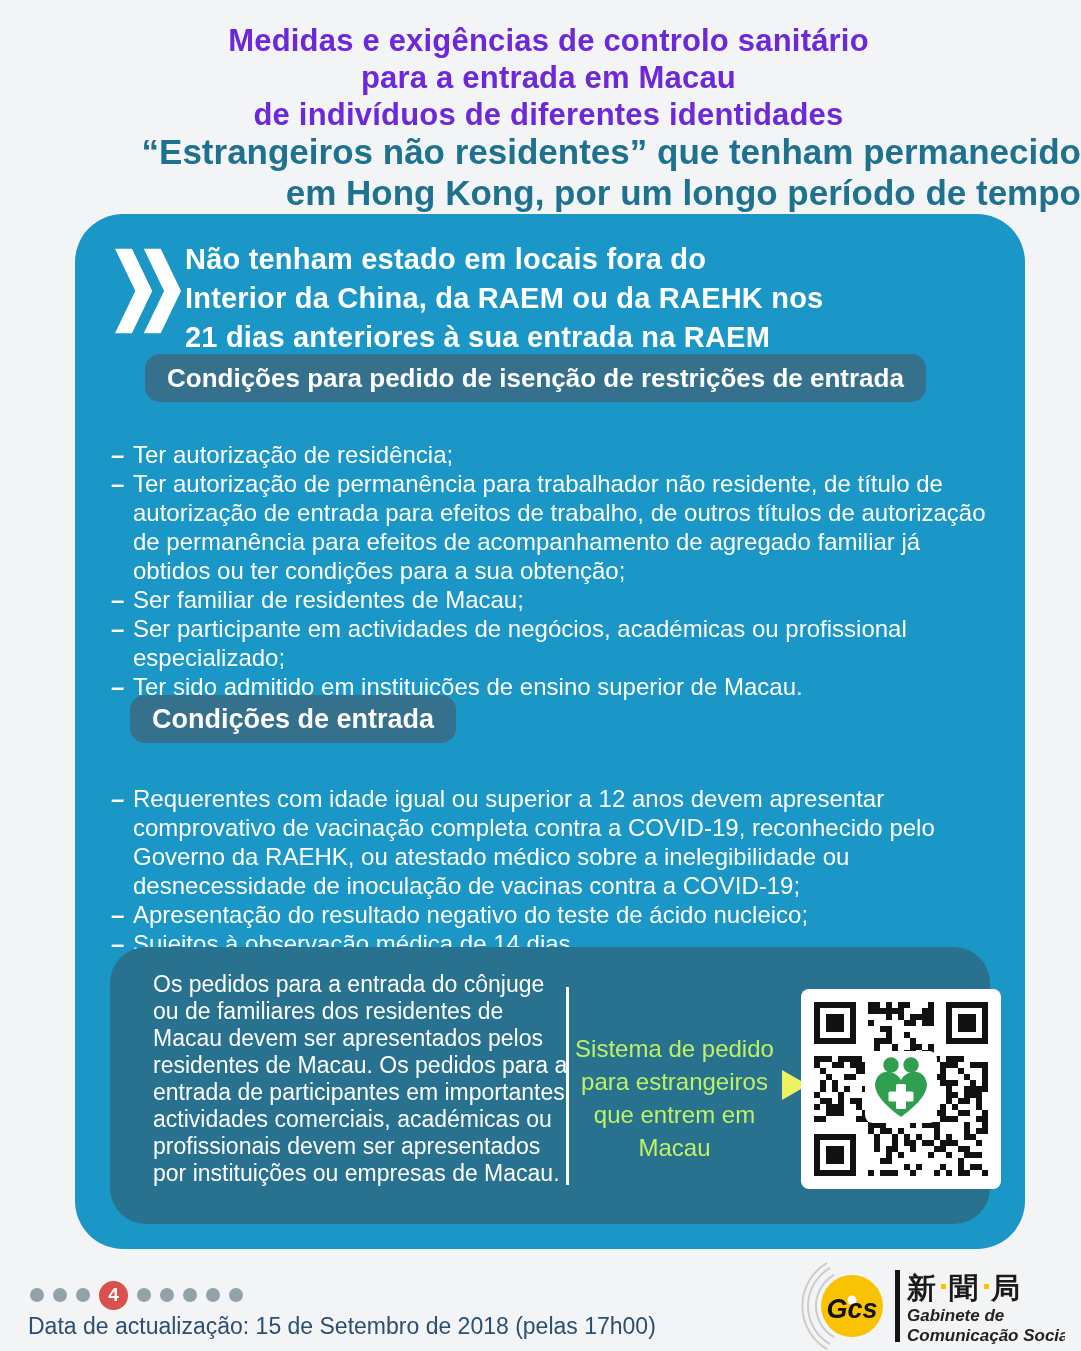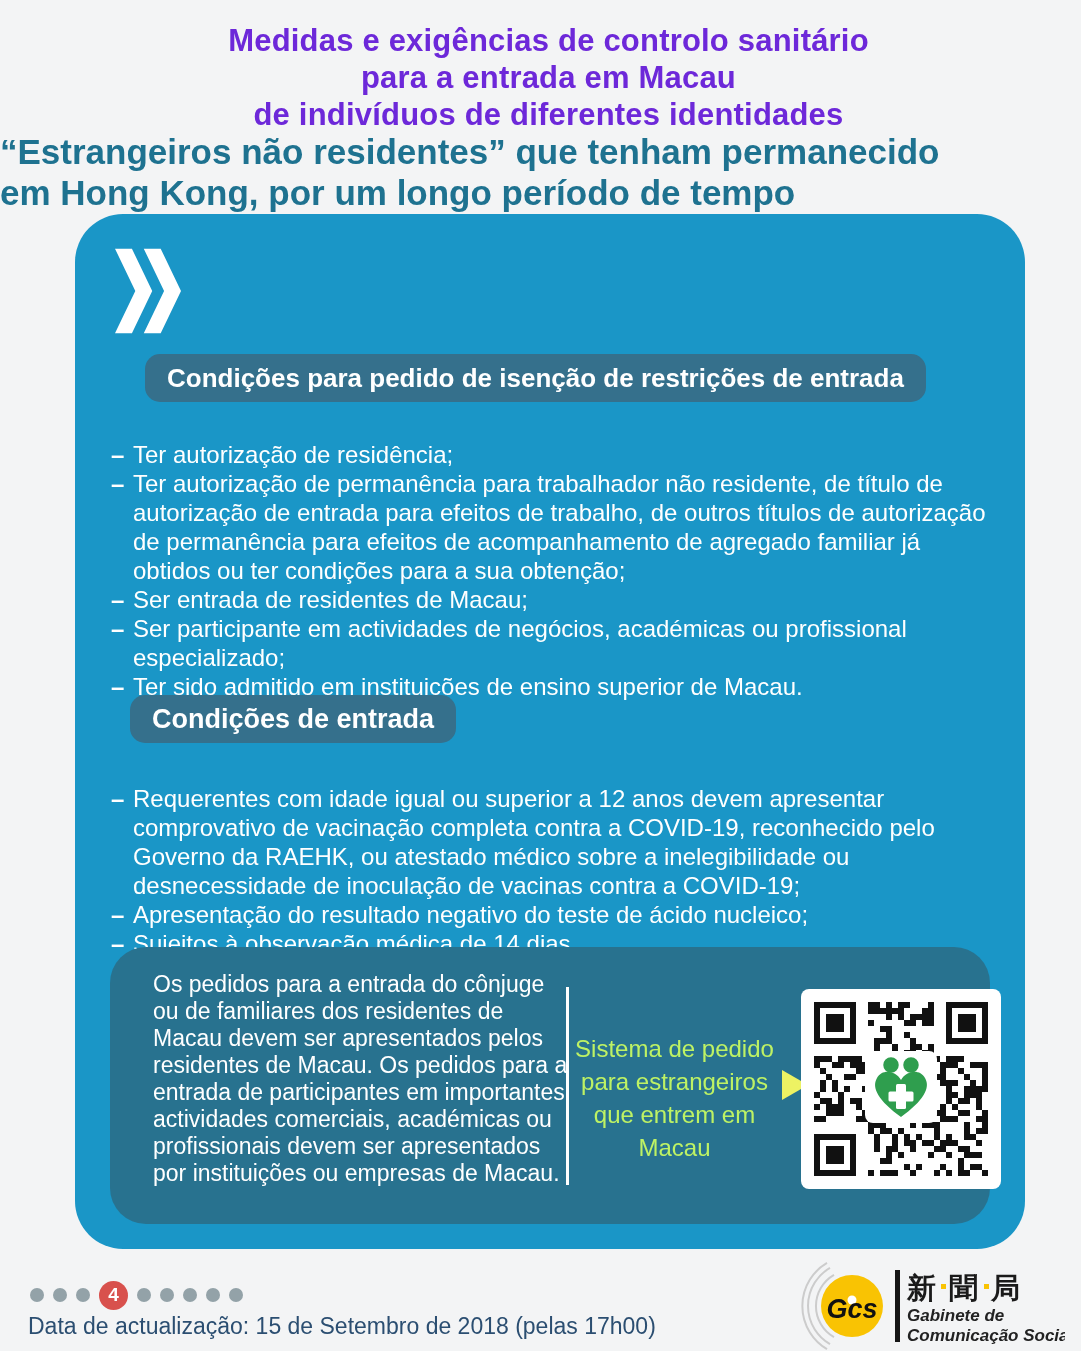--- a/index.html
+++ b/index.html
@@ -2,21 +2,21 @@
 <html><head>
 <meta charset="utf-8">
 <style>
   html,body{margin:0;padding:0;}
   body{background:#e8eaeb;font-family:"Liberation Sans",sans-serif;}
   .page{position:relative;width:1081px;height:1351px;background:#f3f4f5;overflow:hidden;margin:0 auto;}
 
   
   .title{position:absolute;top:22px;left:8px;width:100%;text-align:center;
          font-weight:bold;font-size:31px;line-height:37px;color:#6d28d9;letter-spacing:.2px;}
-  .subtitle{position:absolute;top:131px;left:0;width:100%;text-align:left;
+  .subtitle{position:absolute;top:131px;left:0;width:100%;text-align:right;
          font-weight:bold;font-size:35px;line-height:41px;color:#1e7290;}
 
   
   .panel{position:absolute;left:75px;top:214px;width:950px;height:1035px;
          background:#1a96c7;border-radius:48px;}
   .chevrons{position:absolute;left:40px;top:29px;}
   .intro{position:absolute;left:110px;top:26px;color:#fff;font-weight:bold;
          font-size:29px;line-height:39px;letter-spacing:.2px;}
 
   .badge{position:absolute;background:#35708c;color:#fff;font-weight:bold;
@@ -65,27 +65,32 @@
     <div>em Hong Kong, por um longo período de tempo</div>
   </div>
 
   <section class="panel">
 
     <svg class="chevrons" width="66" height="96" viewBox="0 0 78 100">
       <polygon points="0,0 20,0 44,50 20,100 0,100 24,50" fill="#fff"></polygon>
       <polygon points="34,0 54,0 78,50 54,100 34,100 58,50" fill="#fff"></polygon>
     </svg>
 
+    <div class="intro">
+      <div>Não tenham estado em locais fora do</div>
+      <div>Interior da China, da RAEM ou da RAEHK nos</div>
+      <div>21 dias anteriores à sua entrada na RAEM</div>
+    </div>
 
     <div class="badge badge1">Condições para pedido de isenção de restrições de entrada</div>
 
     <ul class="bullets bullets1">
       <li>Ter autorização de residência;</li>
       <li>Ter autorização de permanência para trabalhador não residente, de título de autorização de entrada para efeitos de trabalho, de outros títulos de autorização de permanência para efeitos de acompanhamento de agregado familiar já obtidos ou ter condições para a sua obtenção;</li>
-      <li>Ser entrada de residentes de Macau;</li>
+      <li>Ser familiar de residentes de Macau;</li>
       <li>Ser participante em actividades de negócios, académicas ou profissional especializado;</li>
       <li>Ter sido admitido em instituições de ensino superior de Macau.</li>
     </ul>
 
     <div class="badge badge2">Condições de entrada</div>
 
     <ul class="bullets bullets2">
       <li>Requerentes com idade igual ou superior a 12 anos devem apresentar comprovativo de vacinação completa contra a COVID-19, reconhecido pelo Governo da RAEHK, ou atestado médico sobre a inelegibilidade ou desnecessidade de inoculação de vacinas contra a COVID-19;</li>
       <li>Apresentação do resultado negativo do teste de ácido nucleico;</li>
       <li>Sujeitos à observação médica de 14 dias.</li>

